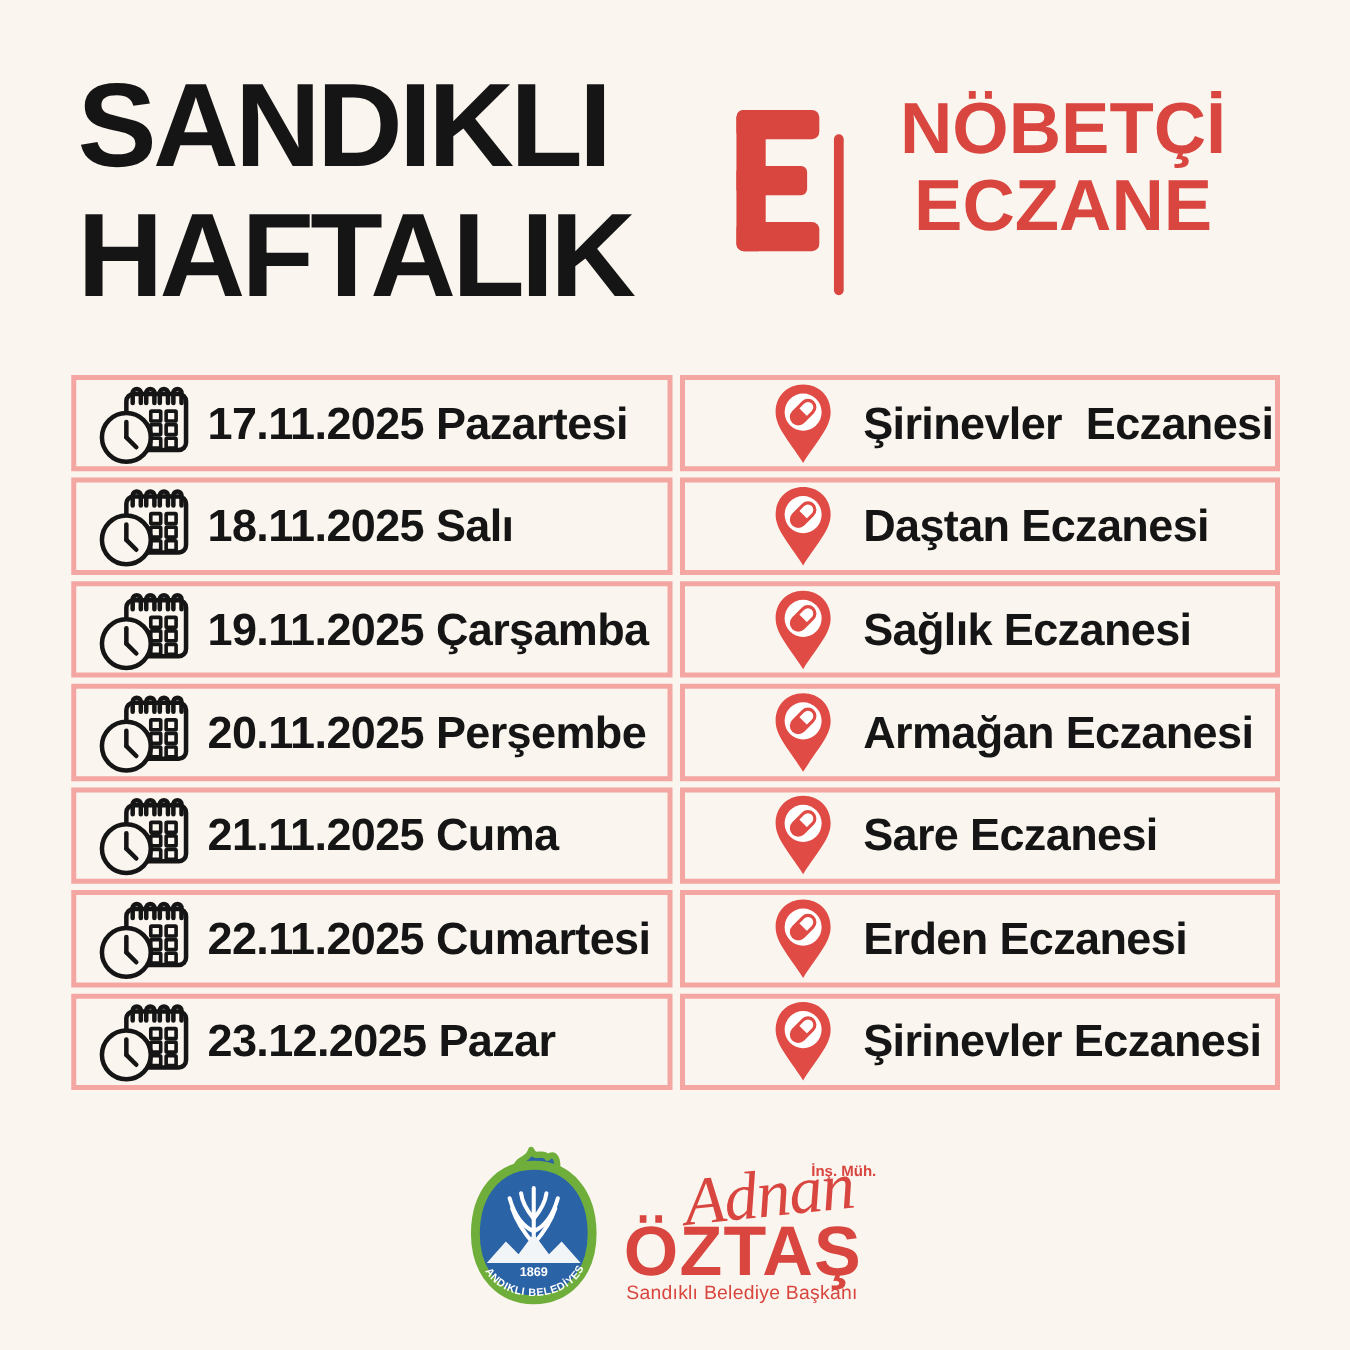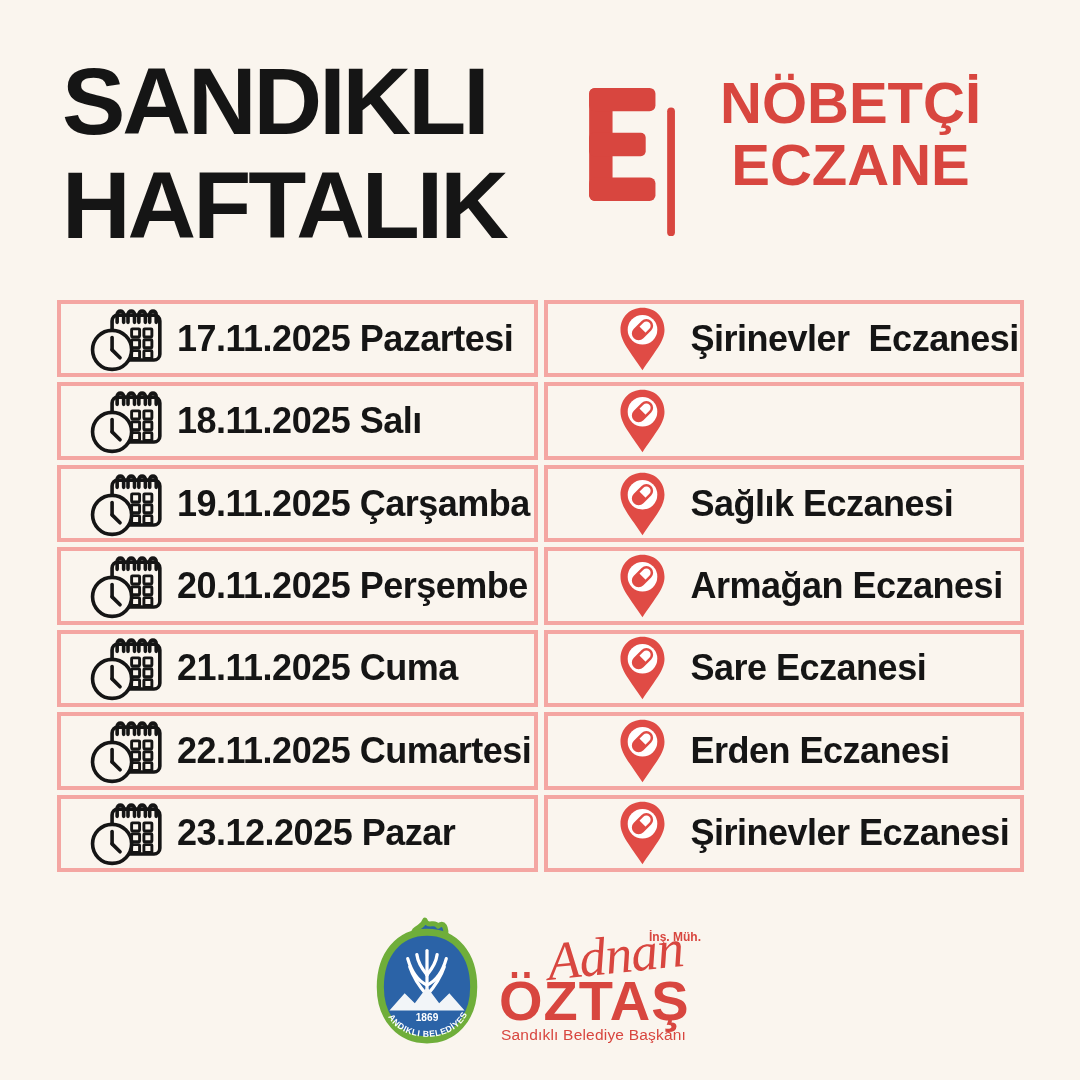--- a/index.html
+++ b/index.html
@@ -39,21 +39,21 @@
     display:grid;
     grid-template-columns:1fr 1fr;
     grid-auto-rows:1fr;
     gap:5px 6px;
   }
   .cell{
     border:4px solid var(--line);
     background:var(--bg);
     display:flex;align-items:center;
   }
-  .cell.left{padding-left:28px;gap:10px;}
+  .cell.left{padding-left:17px;gap:10px;}
   .cell.right{padding-left:68px;gap:22px;}
   .cal-icon{width:78px;height:68px;flex:0 0 auto;}
   .cal-icon .stroke{stroke:var(--ink);fill:none;stroke-width:5;stroke-linecap:round;}
   .cal-icon .thin{stroke:var(--ink);fill:none;stroke-width:4;}
   .cal-icon .face{fill:var(--bg);}
   .pin-icon{width:53px;height:66px;flex:0 0 auto;}
   .pin-icon .body{fill:var(--pin);}
   .pin-icon .hole{fill:#ffffff;}
   .pin-icon .cap-outline{fill:#ffffff;stroke:var(--pin);stroke-width:3;}
   .pin-icon .cap-half{fill:var(--pin);}
@@ -159,20 +159,21 @@
   </div>
   <div class="cell right">
     <svg class="pin-icon" viewBox="0 0 60 78" aria-hidden="true">
       <path class="body" d="M30 2 C15 2 4 13 4 28 C4 42 15 53 30 76 C45 53 56 42 56 28 C56 13 45 2 30 2 Z"></path>
       <circle class="hole" cx="30" cy="28" r="17.5"></circle>
       <g transform="translate(30,28) rotate(-45)">
         <rect class="cap-outline" x="-13" y="-6.5" width="26" height="13" rx="6.5"></rect>
         <path class="cap-half" d="M0 -6.5 L-6.5 -6.5 A6.5 6.5 0 0 0 -6.5 6.5 L0 6.5 Z"></path>
       </g>
     </svg>
+    <div class="row-label">Daştan Eczanesi</div>
   </div>
 
   <div class="cell left">
     <svg class="cal-icon" viewBox="0 0 104 94" aria-hidden="true">
       <rect class="stroke" x="30" y="14" width="66" height="62" rx="8"></rect>
       <path class="stroke" d="M37 24 v-11 a4.5 4.5 0 0 1 9 0 v11"></path>
       <path class="stroke" d="M52 24 v-11 a4.5 4.5 0 0 1 9 0 v11"></path>
       <path class="stroke" d="M67 24 v-11 a4.5 4.5 0 0 1 9 0 v11"></path>
       <path class="stroke" d="M82 24 v-11 a4.5 4.5 0 0 1 9 0 v11"></path>
       <rect class="thin" x="57" y="33" width="11" height="11" rx="1"></rect>

